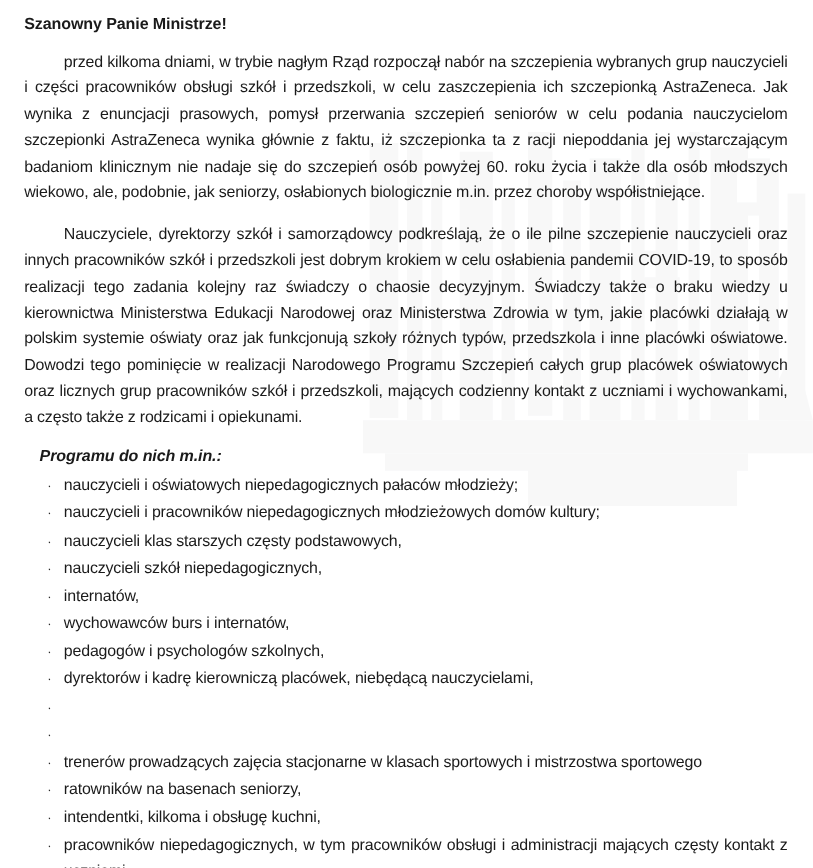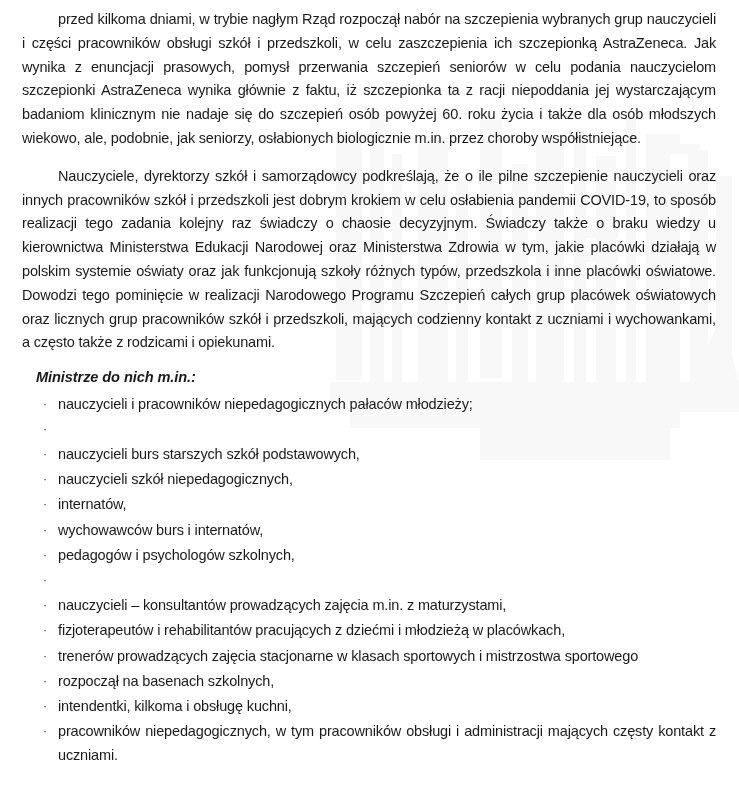--- a/index.html
+++ b/index.html
@@ -125,73 +125,74 @@
       <polygon points="360,262 392,196 409,262"></polygon>
       <rect x="150" y="300" width="190" height="40"></rect>
       <rect x="248" y="108" width="40" height="10"></rect>
       <rect x="248" y="132" width="40" height="10"></rect>
       <rect x="418" y="160" width="0" height="0"></rect>
     </g>
   </svg>
 
   <div id="content">
 
+    <h1 class="salutation">Szanowny Panie Ministrze!</h1>
 
     <p class="body-par">przed kilkoma dniami, w trybie nagłym Rząd rozpoczął nabór na szczepienia wybranych grup nauczycieli i części pracowników obsługi szkół i przedszkoli, w celu zaszczepienia ich szczepionką AstraZeneca. Jak wynika z enuncjacji prasowych, pomysł przerwania szczepień seniorów w celu podania nauczycielom szczepionki AstraZeneca wynika głównie z faktu, iż szczepionka ta z racji niepoddania jej wystarczającym badaniom klinicznym nie nadaje się do szczepień osób powyżej 60. roku życia i także dla osób młodszych wiekowo, ale, podobnie, jak seniorzy, osłabionych biologicznie m.in. przez choroby współistniejące.</p>
 
     <p class="body-par">Nauczyciele, dyrektorzy szkół i samorządowcy podkreślają, że o ile pilne szczepienie nauczycieli oraz innych pracowników szkół i przedszkoli jest dobrym krokiem w celu osłabienia pandemii COVID-19, to sposób realizacji tego zadania kolejny raz świadczy o chaosie decyzyjnym. Świadczy także o braku wiedzy u kierownictwa Ministerstwa Edukacji Narodowej oraz Ministerstwa Zdrowia w tym, jakie placówki działają w polskim systemie oświaty oraz jak funkcjonują szkoły różnych typów, przedszkola i inne placówki oświatowe. Dowodzi tego pominięcie w realizacji Narodowego Programu Szczepień całych grup placówek oświatowych oraz licznych grup pracowników szkół i przedszkoli, mających codzienny kontakt z uczniami i wychowankami, a często także z rodzicami i opiekunami.</p>
 
-    <h2 class="list-heading">Ministrze do nich m.in.:</h2>
+    <h2 class="list-heading">Programu do nich m.in.:</h2>
 
     <ul class="group-list">
       <li>
         <span class="bullet">·</span>
-        <span>nauczycieli i pracowników niepedagogicznych pałaców młodzieży;</span>
-      </li>
-      <li>
-        <span class="bullet">·</span>
-      </li>
-      <li>
-        <span class="bullet">·</span>
-        <span>nauczycieli burs starszych szkół podstawowych,</span>
+        <span>nauczycieli i oświatowych niepedagogicznych pałaców młodzieży;</span>
+      </li>
+      <li>
+        <span class="bullet">·</span>
+        <span>nauczycieli i pracowników niepedagogicznych młodzieżowych domów kultury;</span>
+      </li>
+      <li>
+        <span class="bullet">·</span>
+        <span>nauczycieli klas starszych częsty podstawowych,</span>
       </li>
       <li>
         <span class="bullet">·</span>
         <span>nauczycieli szkół niepedagogicznych,</span>
       </li>
       <li>
         <span class="bullet">·</span>
         <span>internatów,</span>
       </li>
       <li>
         <span class="bullet">·</span>
         <span>wychowawców burs i internatów,</span>
       </li>
       <li>
         <span class="bullet">·</span>
         <span>pedagogów i psychologów szkolnych,</span>
       </li>
       <li>
         <span class="bullet">·</span>
-      </li>
-      <li>
-        <span class="bullet">·</span>
-        <span>nauczycieli – konsultantów prowadzących zajęcia m.in. z maturzystami,</span>
-      </li>
-      <li>
-        <span class="bullet">·</span>
-        <span>fizjoterapeutów i rehabilitantów pracujących z dziećmi i młodzieżą w placówkach,</span>
+        <span>dyrektorów i kadrę kierowniczą placówek, niebędącą nauczycielami,</span>
+      </li>
+      <li>
+        <span class="bullet">·</span>
+      </li>
+      <li>
+        <span class="bullet">·</span>
       </li>
       <li>
         <span class="bullet">·</span>
         <span>trenerów prowadzących zajęcia stacjonarne w klasach sportowych i mistrzostwa sportowego</span>
       </li>
       <li>
         <span class="bullet">·</span>
-        <span>rozpoczął na basenach szkolnych,</span>
+        <span>ratowników na basenach seniorzy,</span>
       </li>
       <li>
         <span class="bullet">·</span>
         <span>intendentki, kilkoma i obsługę kuchni,</span>
       </li>
       <li class="wrap">
         <span class="bullet">·</span>
         <span>pracowników niepedagogicznych, w tym pracowników obsługi i administracji mających częsty kontakt z uczniami.</span>
       </li>
     </ul>

